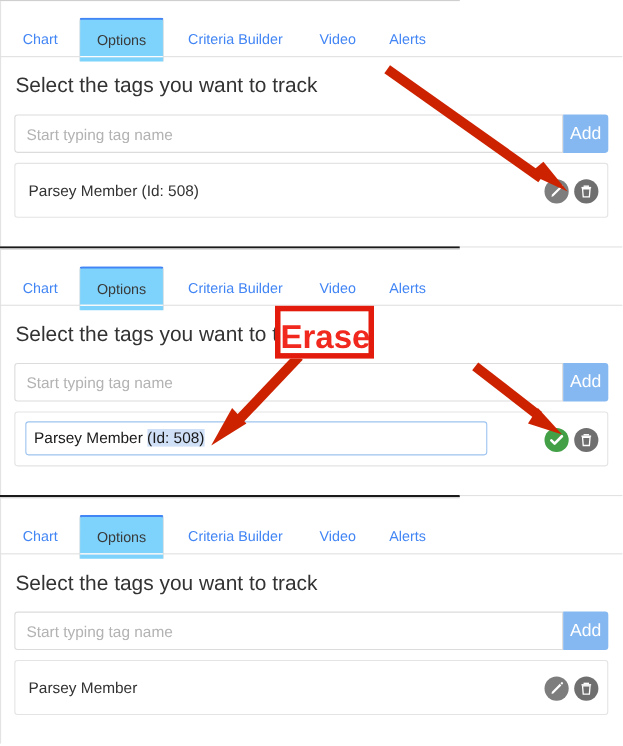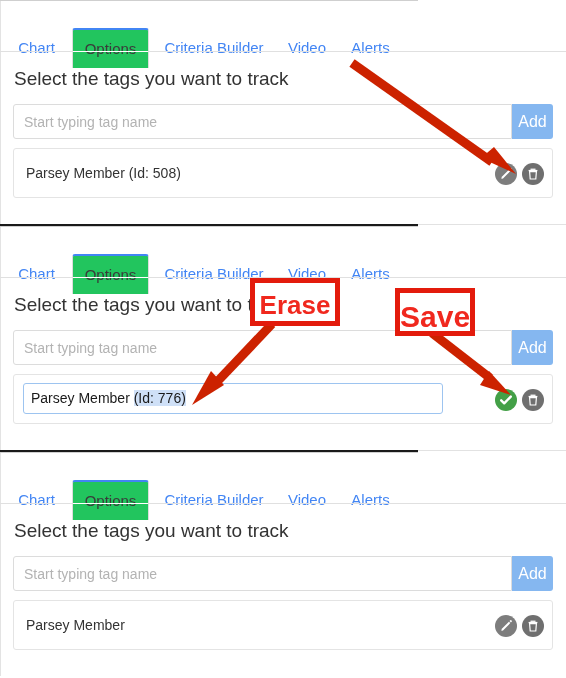--- a/index.html
+++ b/index.html
@@ -77,33 +77,33 @@
   
   .tabs {
     position: absolute;
     left: 0;
     top: 12px;
     height: 40px;
     width: 566px;
   }
   .tab {
     position: absolute;
-    top: 16px;
+    top: 4px;
     height: 40px;
     line-height: 40px;
-    font-size: 15px;
+    font-size: 13px;
     color: #4285f4;
     box-sizing: border-box;
     text-align: center;
     white-space: nowrap;
     cursor: pointer;
   }
   .tab.active {
     color: #3a3a3a;
-    background: #22c55e;
+    background: #7dd3fc;
     border: 1px solid #ddd;
     border-bottom: none;
     border-top: 2px solid #4285f4;
     border-radius: 3px 3px 0 0;
     line-height: 38px;
   }
   .tabs-underline {
     position: absolute;
     left: 0;
     top: 51px;
@@ -251,21 +251,21 @@
     color: #f0281e;
     font-weight: bold;
     font-family: "Liberation Sans", sans-serif;
     text-align: center;
     box-sizing: border-box;
     line-height: 1;
   }
   .callout-erase {
     left: 250px; top: 278px;
     width: 90px; height: 48px;
-    font-size: 26px;
+    font-size: 30px;
     padding-top: 9px;
   }
   .callout-save {
     left: 395px; top: 288px;
     width: 80px; height: 48px;
     font-size: 30px;
     padding-top: 9px;
   }
 </style>
 </head>
@@ -332,21 +332,21 @@
     </div>
 
     <div class="heading">Select the tags you want to track</div>
 
     <div class="input-row">
       <input class="tag-input" type="text" placeholder="Start typing tag name" style="">
       <button class="add-btn">Add</button>
     </div>
 
     <div class="tag-list">
-      <div class="edit-input"><span>Parsey Member </span><span class="sel">(Id: 776)</span></div>
+      <div class="edit-input"><span>Parsey Member </span><span class="sel">(Id: 508)</span></div>
       <button class="circ circ-save btn-save">
         <svg width="22" height="22" viewBox="0 0 22 22" aria-hidden="true">
           <path d="M6.2 11.3 L9.2 14.3 L15.8 7.6" fill="none" stroke="#ffffff" stroke-width="2.4" stroke-linecap="round" stroke-linejoin="round"></path>
         </svg>
       </button>
       <button class="circ circ-del btn-del">
         <svg width="22" height="22" viewBox="0 0 22 22" aria-hidden="true">
           <rect x="8.5" y="5.6" width="5" height="1.3" fill="#ffffff"></rect>
           <rect x="6.6" y="6.9" width="8.8" height="1.3" fill="#ffffff"></rect>
           <path d="M7.6 8.6 h6.8 l-0.6 7.4 h-5.6 Z" fill="none" stroke="#ffffff" stroke-width="1.2"></path>
@@ -410,15 +410,14 @@
       <polygon points="192,405 211,371 224,385" fill="#cc2200"></polygon>
     </g>
 
     <g>
       <line x1="432" y1="333" x2="490" y2="378" stroke="#cc2200" stroke-width="9"></line>
       <polygon points="511,395 480,385 489,371" fill="#cc2200"></polygon>
     </g>
   </svg>
 
   <div class="callout callout-erase">Erase</div>
-  <div class="callout callout-save">Save</div>
 
 </div>
 
 </body></html>

